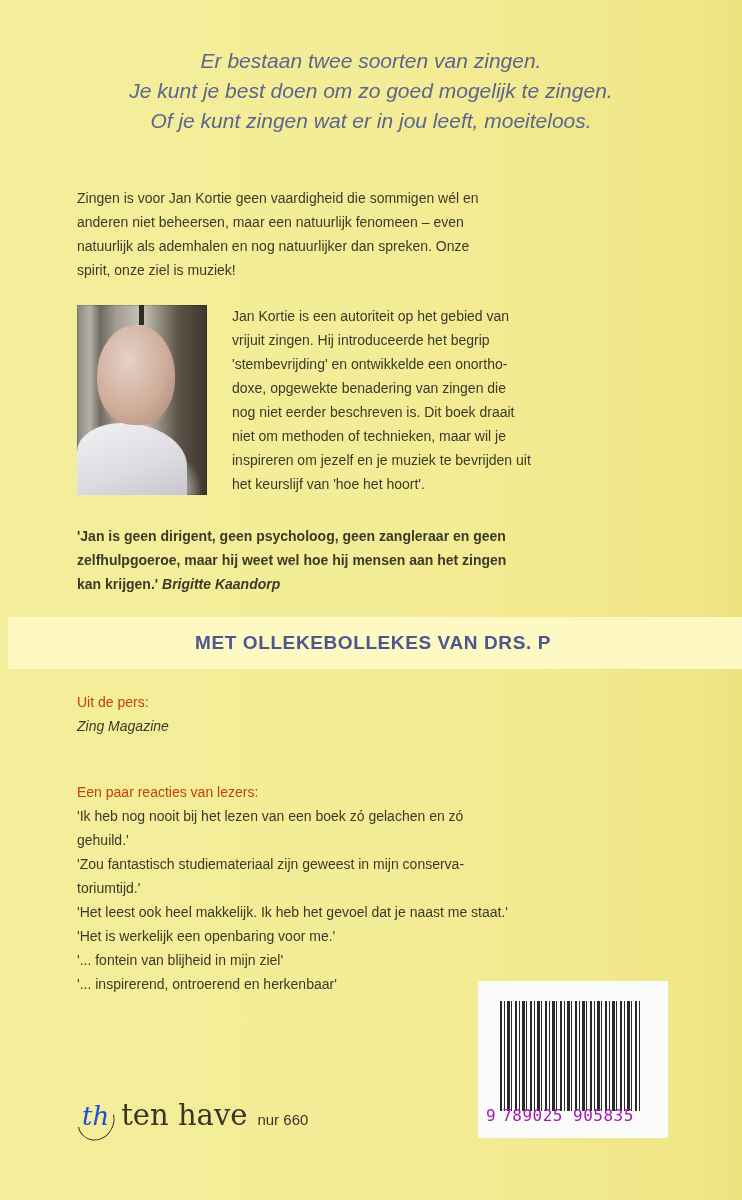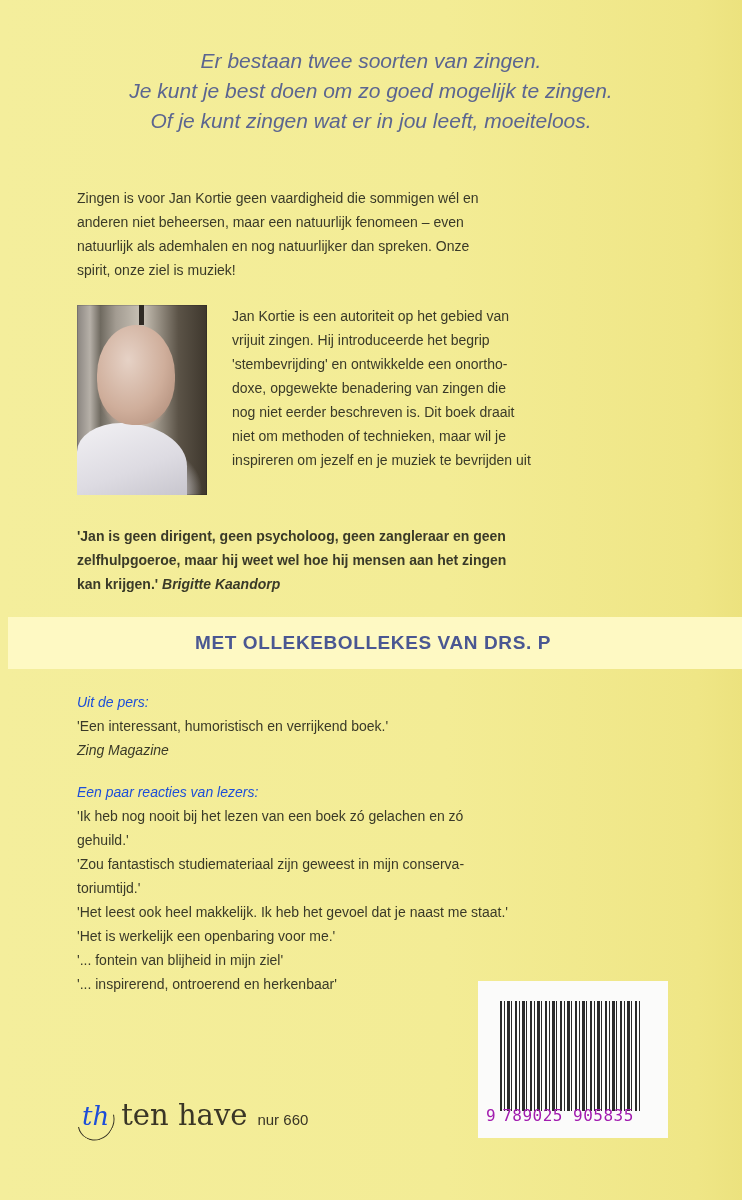--- a/index.html
+++ b/index.html
@@ -45,21 +45,21 @@
     .band {
       left: 8px; top: 617px; width: 742px; height: 52px;
       background: #fef9c3;
       display: flex; align-items: center; justify-content: center;
     }
     .band span {
       font-weight: bold; font-size: 19px; letter-spacing: 0.6px; color: #4a5792;
       position: relative; left: -6px;
     }
     .press { left: 77px; top: 690px; width: 620px; }
-    .press .label, .readers .label { color: #1d4ed8; font-style: italic; }
+    .press .label, .readers .label { color: #c2410c; }
     .press .source { font-style: italic; }
     .readers { left: 77px; top: 780px; width: 620px; }
     .barcode-box {
       left: 478px; top: 981px; width: 190px; height: 157px; background: #fbfbfa;
     }
     .barcode-bars {
       position: absolute; left: 22px; top: 20px; width: 140px; height: 110px;
       background: repeating-linear-gradient(90deg,
         #2a2a2a 0px, #2a2a2a 2px, #fbfbfa 2px, #fbfbfa 4px,
         #2a2a2a 4px, #2a2a2a 5px, #fbfbfa 5px, #fbfbfa 7px,
@@ -110,38 +110,38 @@
 </div>
 
 <div class="abs body-text bio">
   <div>Jan Kortie is een autoriteit op het gebied van</div>
   <div>vrijuit zingen. Hij introduceerde het begrip</div>
   <div>'stembevrijding' en ontwikkelde een onortho-</div>
   <div>doxe, opgewekte benadering van zingen die</div>
   <div>nog niet eerder beschreven is. Dit boek draait</div>
   <div>niet om methoden of technieken, maar wil je</div>
   <div>inspireren om jezelf en je muziek te bevrijden uit</div>
+  <div>het keurslijf van 'hoe het hoort'.</div>
 </div>
 
 <div class="abs body-text quote">
   <div>'Jan is geen dirigent, geen psycholoog, geen zangleraar en geen</div>
   <div>zelfhulpgoeroe, maar hij weet wel hoe hij mensen aan het zingen</div>
   <div>
     <span>kan krijgen.'</span>
     <span class="author">Brigitte Kaandorp</span>
   </div>
 </div>
 
 <div class="abs band">
   <span>MET OLLEKEBOLLEKES VAN DRS. P</span>
 </div>
 
 <div class="abs body-text press">
   <div class="label">Uit de pers:</div>
-  <div>'Een interessant, humoristisch en verrijkend boek.'</div>
   <div class="source">Zing Magazine</div>
 </div>
 
 <div class="abs body-text readers">
   <div class="label">Een paar reacties van lezers:</div>
   <div>'Ik heb nog nooit bij het lezen van een boek zó gelachen en zó</div>
   <div>gehuild.'</div>
   <div>'Zou fantastisch studiemateriaal zijn geweest in mijn conserva-</div>
   <div>toriumtijd.'</div>
   <div>'Het leest ook heel makkelijk. Ik heb het gevoel dat je naast me staat.'</div>

